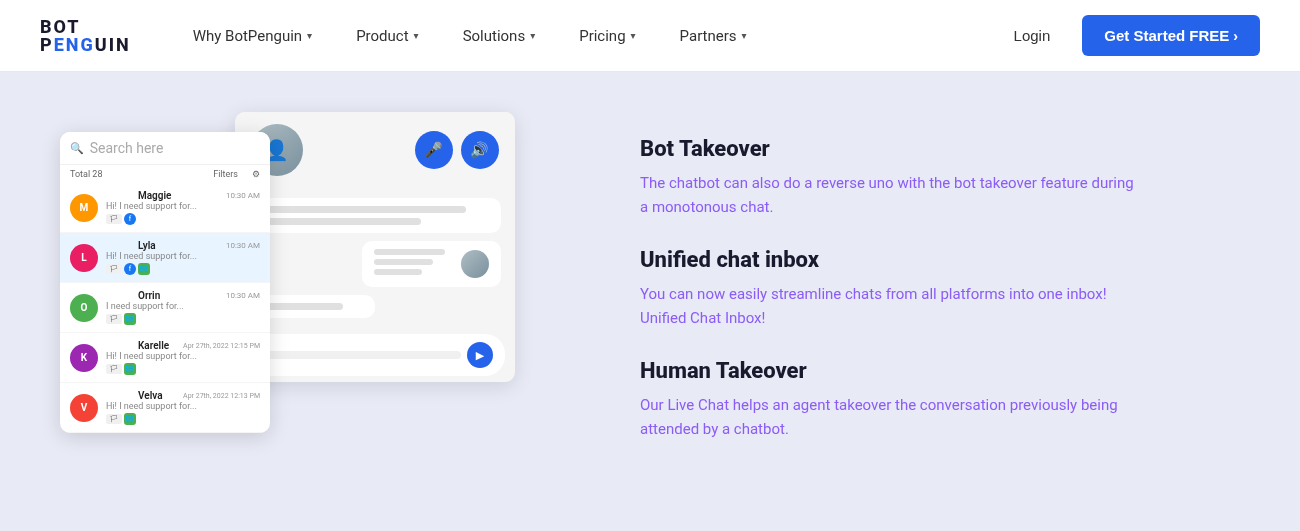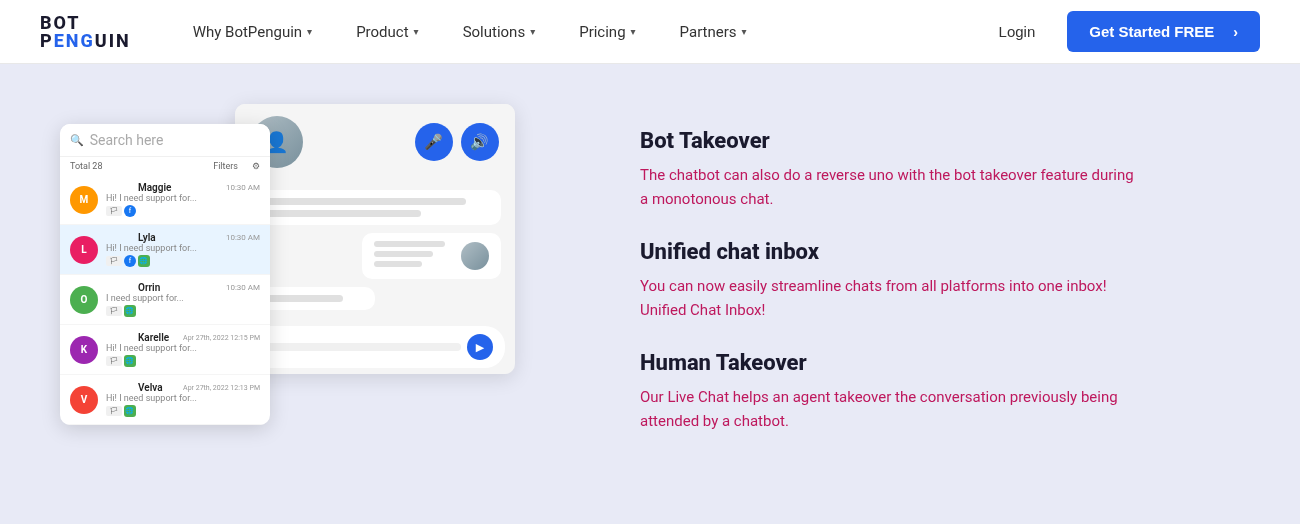--- a/index.html
+++ b/index.html
@@ -3,21 +3,21 @@
   <meta charset="utf-8">
   <style>
     * { margin: 0; padding: 0; box-sizing: border-box; }
     body { font-family: -apple-system, BlinkMacSystemFont, 'Segoe UI', Roboto, sans-serif; background: #fff; width: 1300px; }
 
     
     .navbar {
       display: flex;
       align-items: center;
       padding: 0 40px;
-      height: 64px;
+      height: 72px;
       background: #fff;
       border-bottom: 1px solid #e8e8e8;
       gap: 0;
     }
     .logo {
       display: flex;
       flex-direction: column;
       margin-right: 40px;
       text-decoration: none;
     }
@@ -77,21 +77,21 @@
       background: #2563eb;
       color: #fff;
       border: none;
       border-radius: 6px;
       padding: 12px 22px;
       font-size: 15px;
       font-weight: 600;
       cursor: pointer;
       display: flex;
       align-items: center;
-      gap: 19px;
+      gap: 4px;
       white-space: nowrap;
     }
     .get-started-btn .arrow { font-size: 14px; }
 
     
     .hero {
       background: #e8eaf6;
       min-height: 459px;
       display: flex;
       align-items: center;
@@ -268,21 +268,21 @@
     }
     .feature-block { margin-bottom: 28px; }
     .feature-title {
       font-size: 22px;
       font-weight: 800;
       color: #1a1a2e;
       margin-bottom: 10px;
     }
     .feature-desc {
       font-size: 15px;
-      color: #be185d;
+      color: #8b5cf6;
       line-height: 1.6;
       max-width: 500px;
     }
   </style>
 </head>
 <body>
 
 <nav class="navbar">
   <div class="logo">
     <span class="logo-bot">BOT</span>

